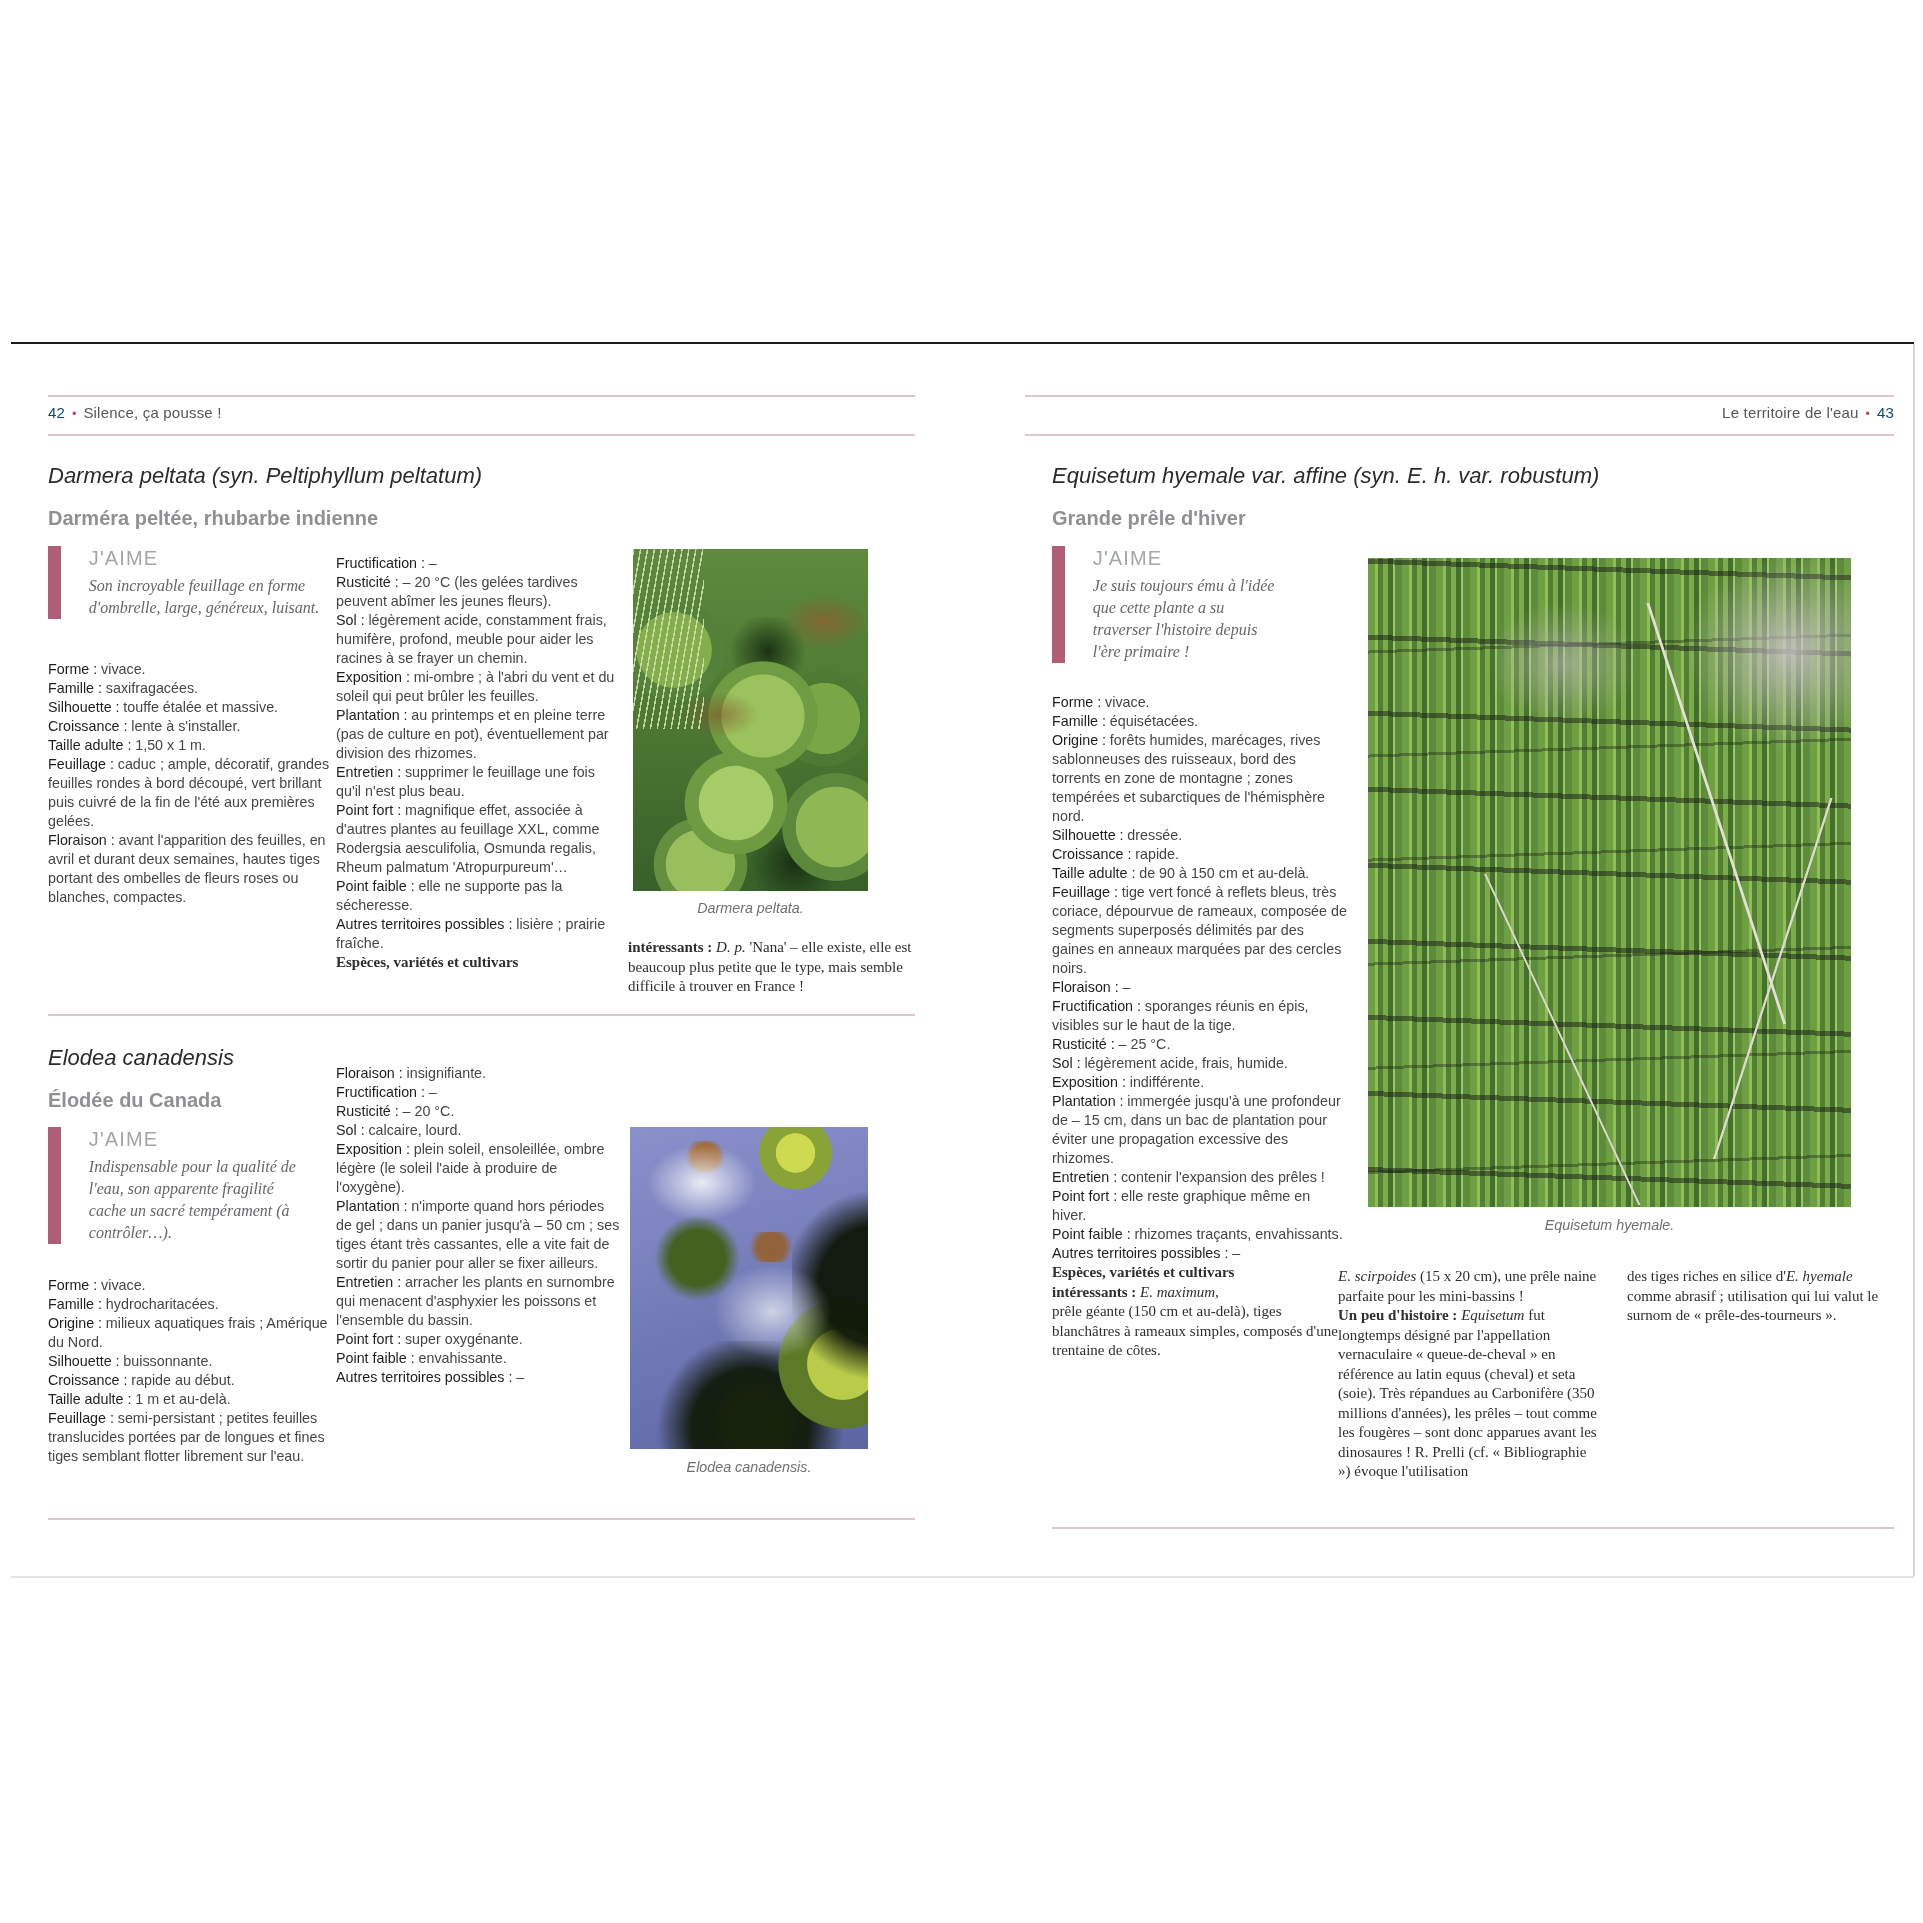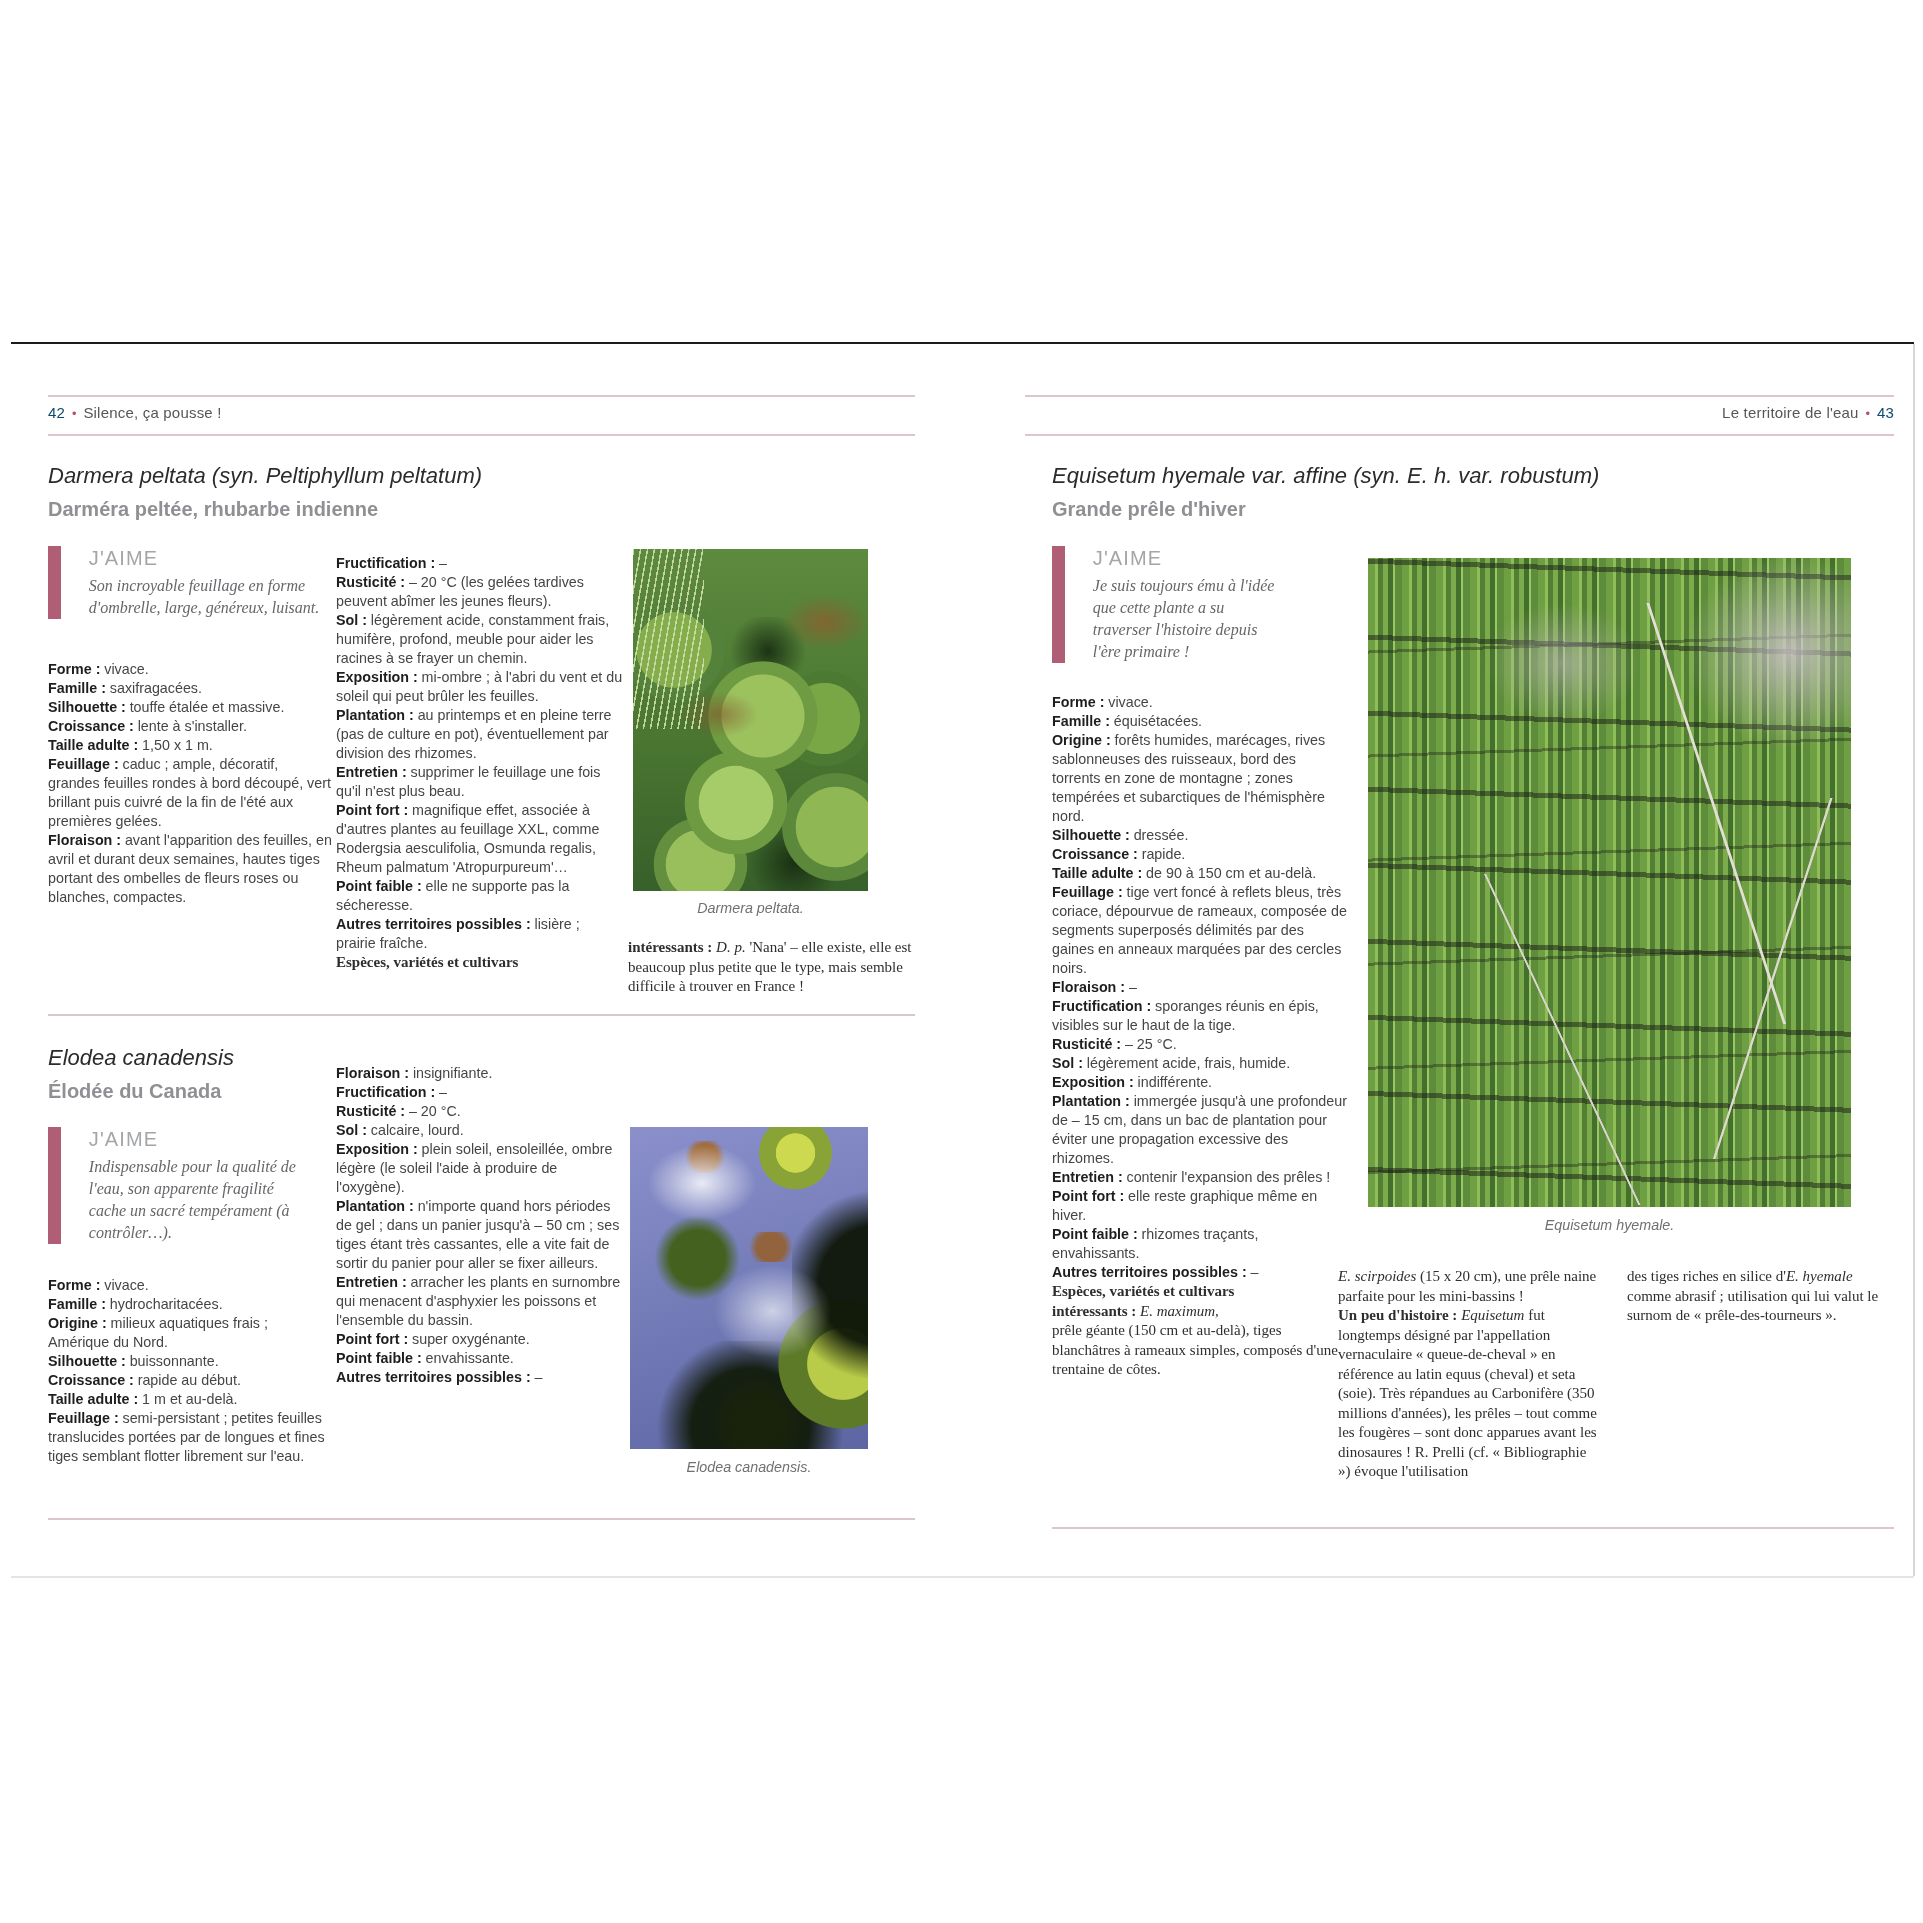--- a/index.html
+++ b/index.html
@@ -10,31 +10,31 @@
   .spread-bottom{position:absolute;height:1.5px;background:#e4e4e6;}
   .page-edge{position:absolute;width:1.5px;background:#b5b5b7;opacity:.55;}
 
   .pagehead{position:absolute;font-size:15px;color:#56565a;letter-spacing:0.2px;}
   .pagehead .pgnum{color:#0c4a6e;}
   .pagehead .dot{color:#b5515f;margin:0 6.8px;font-size:12.8px;}
   .pagehead.right{text-align:right;}
 
   .entry-title{position:absolute;}
   .entry-title .latin{font-style:italic;font-size:22px;font-weight:400;color:#2b2b2d;line-height:25.6px;}
-  .entry-title .common{font-size:20px;font-weight:700;color:#8f9093;line-height:24px;margin-top:8px;}
+  .entry-title .common{font-size:20px;font-weight:700;color:#8f9093;line-height:24px;margin-top:17px;}
 
   .jaime{position:absolute;display:flex;}
   .jaime .bar{flex:0 0 12.8px;width:12.8px;background:#b05e76;margin-right:28px;}
   .jaime .jlabel{font-size:20px;color:#a3a6a9;letter-spacing:1.1px;line-height:22.5px;margin-top:0.8px;}
   .jaime .jquote{font-family:"Liberation Serif",serif;font-style:italic;font-size:16px;
                  line-height:22px;color:#65666a;margin:5.3px 0 0 0;}
 
   .col{position:absolute;}
   .spec{margin:0;font-size:14.3px;line-height:19px;color:#454547;}
-  .spec b{color:#1e1e20;font-weight:700;margin-right:3.8px;}
+  .spec b{color:#1e1e20;font-weight:400;margin-right:3.8px;}
   .serif, .serif-bold{font-family:"Liberation Serif",serif;font-size:15px;line-height:19.5px;color:#2e2e30;margin:0;}
   .serif-bold{font-weight:700;}
   .serif b{font-weight:700;margin-right:3.8px;}
 
   .photo{position:absolute;}
   .caption{position:absolute;text-align:center;font-style:italic;font-size:14.3px;color:#6f7073;}
 
   #photo-darmera{
     background:
       repeating-linear-gradient(100deg,rgba(206,222,170,.9) 0 1.5px,rgba(206,222,170,0) 1.5px 6.8px) 0 0/71px 180px no-repeat,

